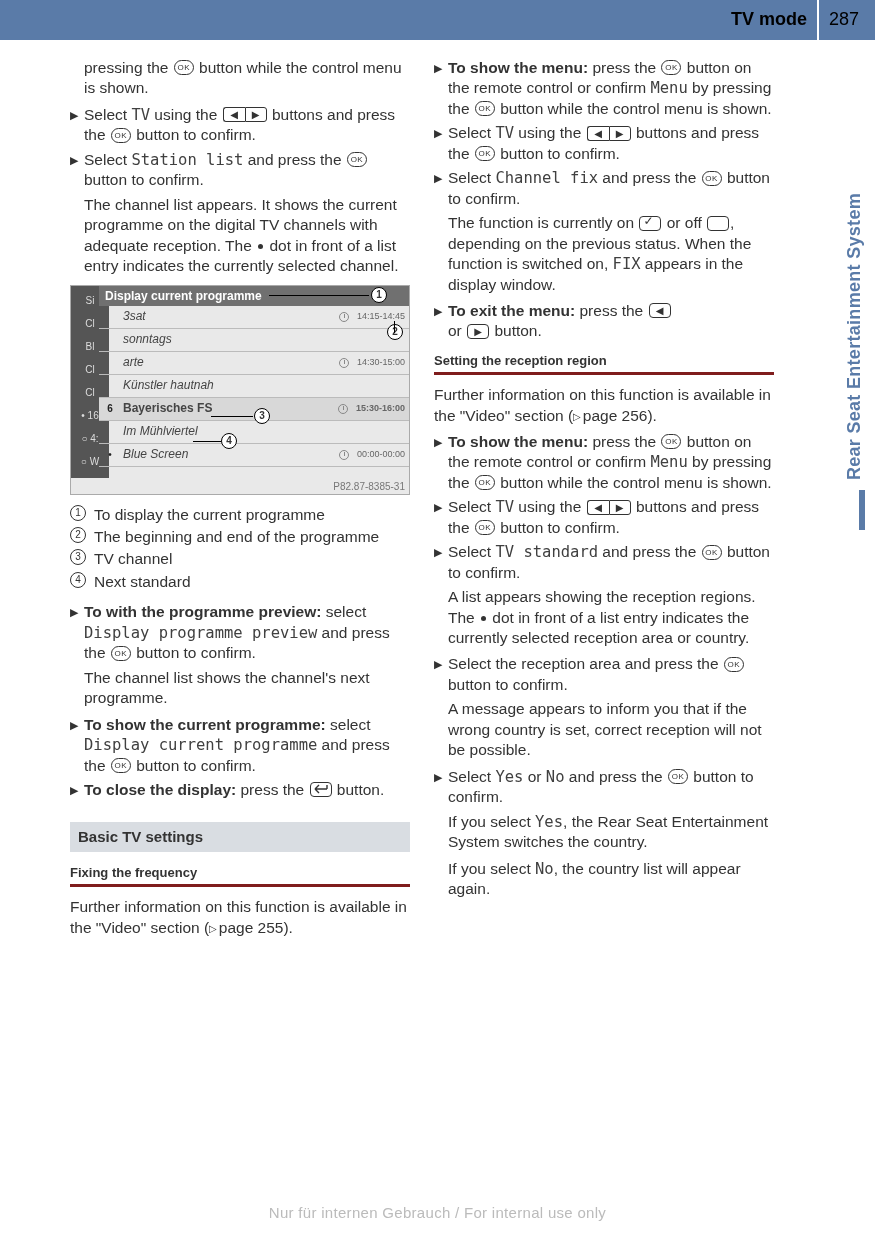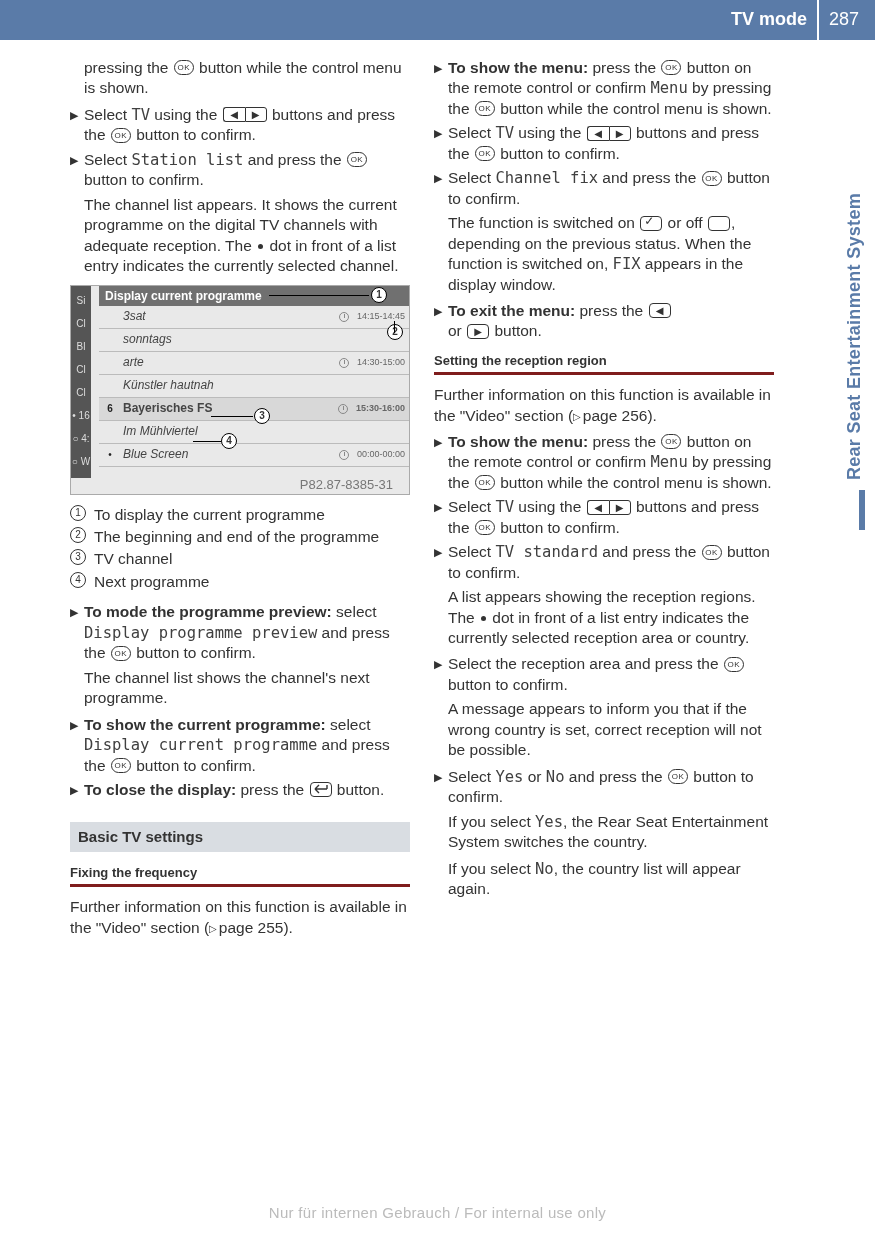--- a/index.html
+++ b/index.html
@@ -12,21 +12,21 @@
   body {
     width:875px; height:1241px;
     font-family: "Helvetica Neue", Helvetica, Arial, sans-serif;
     color: var(--text-body);
     position: relative;
     font-size:15.5px;
     line-height:1.32;
   }
   .topbar {
     background:#5a7ba8;
-    color:#ffffff;
+    color:#000000;
     height:40px;
     display:flex;
     justify-content:flex-end;
     align-items:center;
     padding-right:16px;
     margin-bottom:14px;
   }
   .topbar .title {
     font-weight:700;
     font-size:18px;
@@ -138,21 +138,21 @@
     height:210px;
     margin:8px 0 10px 0;
     background:#e9e9e9;
     position:relative;
     font-family: Arial, sans-serif;
     font-size:11px;
     color:#333;
     overflow:hidden;
   }
   .screenshot .leftstrip{
-    position:absolute;left:0;top:0;width:20px;height:192px;
+    position:absolute;left:0;top:0;width:38px;height:192px;
     background:#555;color:#ddd;font-size:10px;
     display:flex;flex-direction:column;justify-content:space-around;align-items:center;
     padding:4px 0;
   }
   .screenshot .hdr{
     position:absolute;left:28px;top:0;right:0;height:20px;
     background:#707070;color:#fff;font-weight:700;font-size:12px;
     padding:3px 6px;
   }
   .screenshot .rows{
@@ -168,21 +168,21 @@
   .screenshot .row .time{font-size:9px;color:#666;white-space:nowrap;font-style:normal;}
   .screenshot .row .clk{display:inline-block;width:10px;height:10px;border:1px solid #888;border-radius:50%;margin-right:2px;position:relative;}
   .screenshot .row .clk::before{content:"";position:absolute;left:4px;top:1px;width:1px;height:4px;background:#888;}
   .screenshot .row.sel{background:#d8d8d8;font-weight:700;font-style:normal;}
   .callout{
     position:absolute;width:16px;height:16px;border:1.5px solid #000;border-radius:50%;
     background:#fff;font-size:10px;text-align:center;line-height:14px;font-weight:700;
   }
   .c-line{position:absolute;background:#000;}
   .screenshot .footer{
-    position:absolute;bottom:0;right:16px;font-size:13px;color:#777;
+    position:absolute;bottom:0;right:4px;font-size:10px;color:#777;
   }
 
   .legend { list-style:none;padding:0;margin:6px 0 10px 0;}
   .legend li{display:flex;gap:8px;margin:2px 0;}
   .legend .n{
     width:16px;height:16px;border:1.2px solid #333;border-radius:50%;
     font-size:10px;text-align:center;line-height:14px;flex:0 0 16px;
   }
 
   .section-bar{
@@ -307,28 +307,28 @@
       <li>
           <span class="n">2</span>
           <span>The beginning and end of the programme</span>
         </li>
       <li>
           <span class="n">3</span>
           <span>TV channel</span>
         </li>
       <li>
           <span class="n">4</span>
-          <span>Next programme</span>
+          <span>Next standard</span>
         </li>
     </ul>
 
     <div class="step">
       <span class="tri">▶</span>
       <span class="txt">
-        <span class="bold">To mode the programme preview:</span><span> select </span><span class="mono">Display programme preview</span><span> and press the </span><span class="icon-btn ok">OK</span><span> button to confirm.</span>
+        <span class="bold">To with the programme preview:</span><span> select </span><span class="mono">Display programme preview</span><span> and press the </span><span class="icon-btn ok">OK</span><span> button to confirm.</span>
       </span>
     </div>
     <p class="sub">The channel list shows the channel's next programme.</p>
 
     <div class="step">
       <span class="tri">▶</span>
       <span class="txt">
         <span class="bold">To show the current programme:</span><span> select </span><span class="mono">Display current programme</span><span> and press the </span><span class="icon-btn ok">OK</span><span> button to confirm.</span>
       </span>
     </div>
@@ -368,21 +368,21 @@
       </span>
     </div>
 
     <div class="step">
       <span class="tri">▶</span>
       <span class="txt">
         <span>Select </span><span class="mono">Channel fix</span><span> and press the </span><span class="icon-btn ok">OK</span><span> but­ton to confirm.</span>
       </span>
     </div>
     <p class="sub">
-      <span>The function is switched on </span><span class="icon-btn check">&nbsp;</span><span> or off </span><span class="icon-btn empty">&nbsp;</span><span>, depending on the previous status. When the function is switched on, </span><span class="mono">FIX</span><span> appears in the display window.</span>
+      <span>The function is currently on </span><span class="icon-btn check">&nbsp;</span><span> or off </span><span class="icon-btn empty">&nbsp;</span><span>, depending on the previous status. When the function is switched on, </span><span class="mono">FIX</span><span> appears in the display window.</span>
     </p>
 
     <div class="step">
       <span class="tri">▶</span>
       <span class="txt">
         <span class="bold">To exit the menu:</span><span> press the </span><span class="icon-btn">◀</span><br><span> or </span><span class="icon-btn">▶</span><span> button.</span>
       </span>
     </div>
 
     <div class="sub-h">Setting the reception region</div>

